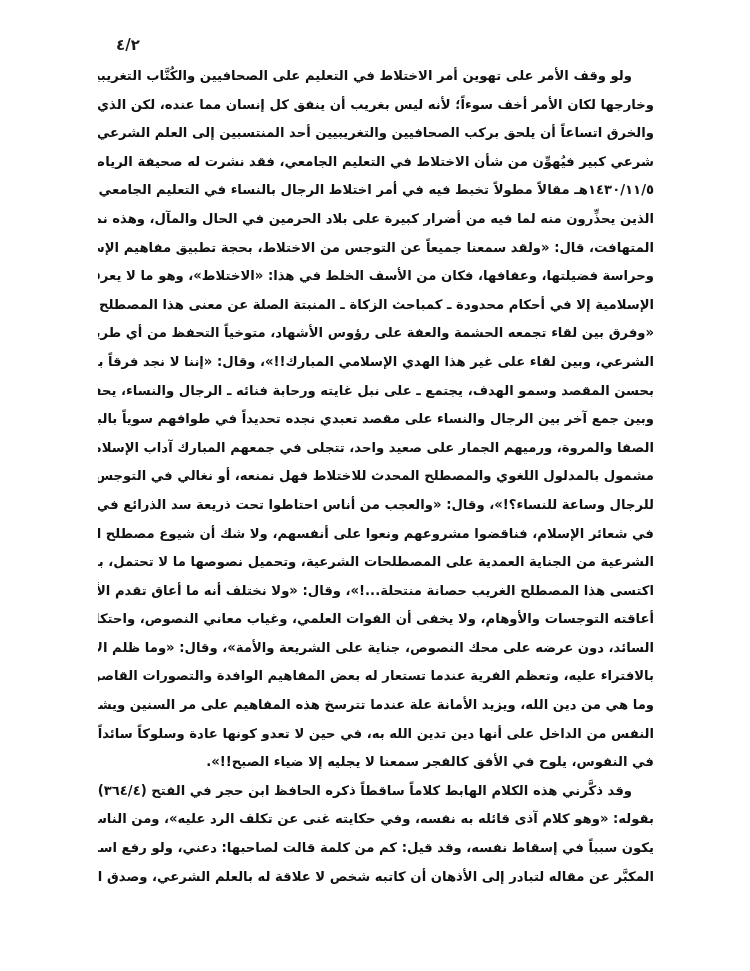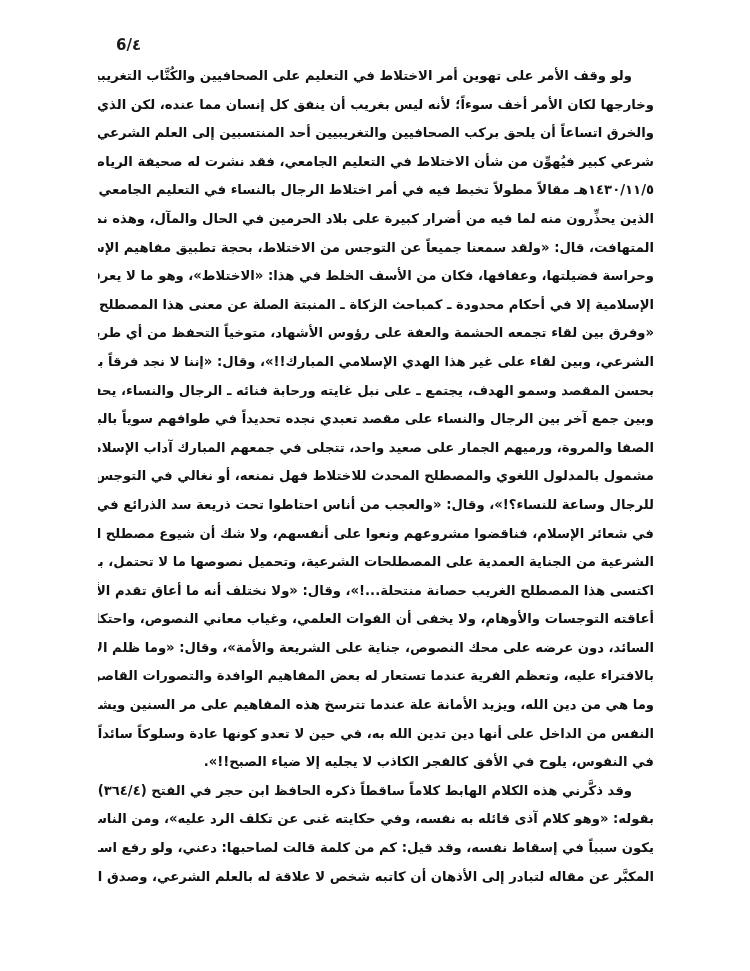--- a/index.html
+++ b/index.html
@@ -46,21 +46,21 @@
     .line.indent {
       padding-right: 22px;
     }
     .line.last {
       text-align-last: right;
     }
   </style>
 </head>
 <body>
 
-<div class="page-number">٤/6</div>
+<div class="page-number">٤/٢</div>
 
 <div class="body-text">
   <div>
     <span class="line indent">ولو وقف الأمر على تهوين أمر الاختلاط في التعليم على الصحافيين والكُتَّاب التغريبيين من داخل البلاد</span>
     <span class="line">وخارجها لكان الأمر أخف سوءاً؛ لأنه ليس بغريب أن ينفق كل إنسان مما عنده، لكن الذي زاد الأمر سوءاً</span>
     <span class="line">والخرق اتساعاً أن يلحق بركب الصحافيين والتغريبيين أحد المنتسبين إلى العلم الشرعي ومَن هو على رأس موقع</span>
     <span class="line">شرعي كبير فيُهوِّن من شأن الاختلاط في التعليم الجامعي، فقد نشرت له صحيفة الرياض بتاريخ</span>
     <span class="line">١٤٣٠/١١/٥هـ مقالاً مطولاً تخبط فيه في أمر اختلاط الرجال بالنساء في التعليم الجامعي، وأنحى باللوم على</span>
     <span class="line">الذين يحذِّرون منه لما فيه من أضرار كبيرة على بلاد الحرمين في الحال والمآل، وهذه نماذج من كلامه</span>
     <span class="line">المتهافت، قال: «ولقد سمعنا جميعاً عن التوجس من الاختلاط، بحجة تطبيق مفاهيم الإسلام في صيانة المرأة،</span>
@@ -74,21 +74,21 @@
     <span class="line">مشمول بالمدلول اللغوي والمصطلح المحدث للاختلاط فهل نمنعه، أو نغالي في التوجس ونقول: ينظم ذلك، فساعة</span>
     <span class="line">للرجال وساعة للنساء؟!»، وقال: «والعجب من أناس احتاطوا تحت ذريعة سد الذرائع في أمور لم يجر الاحتياط لها</span>
     <span class="line">في شعائر الإسلام، فناقضوا مشروعهم ونعوا على أنفسهم، ولا شك أن شيوع مصطلح الاختلاط بدل الخلوة غير</span>
     <span class="line">الشرعية من الجناية العمدية على المصطلحات الشرعية، وتحميل نصوصها ما لا تحتمل، بل زاد الأمر حيث</span>
     <span class="line">اكتسى هذا المصطلح الغريب حصانة منتحلة...!»، وقال: «ولا نختلف أنه ما أعاق تقدم الأمة من شيء مثلما</span>
     <span class="line">أعاقته التوجسات والأوهام، ولا يخفى أن الفوات العلمي، وغياب معاني النصوص، واحتكار الصواب، وتلقف</span>
     <span class="line">السائد، دون عرضه على محك النصوص، جناية على الشريعة والأمة»، وقال: «وما ظلم الإسلام مثلما ظلم</span>
     <span class="line">بالافتراء عليه، وتعظم الفرية عندما تستعار له بعض المفاهيم الوافدة والتصورات القاصرة، على أنها من دين الله</span>
     <span class="line">وما هي من دين الله، ويزيد الأمانة علة عندما تترسخ هذه المفاهيم على مر السنين ويشتد عودها، وتعالجها</span>
     <span class="line">النفس من الداخل على أنها دين تدين الله به، في حين لا تعدو كونها عادة وسلوكاً سائداً أكسبه الوقت القرار</span>
-    <span class="line last">في النفوس، يلوح في الأفق كالفجر الكاذب لا يجليه إلا ضياء الصبح!!».</span>
+    <span class="line last">في النفوس، يلوح في الأفق كالفجر سمعنا لا يجليه إلا ضياء الصبح!!».</span>
   </div>
   <div>
     <span class="line indent">وقد ذكَّرني هذه الكلام الهابط كلاماً ساقطاً ذكره الحافظ ابن حجر في الفتح (٣٦٤/٤) وعقَّب عليه</span>
     <span class="line">بقوله: «وهو كلام آذى قائله به نفسه، وفي حكايته غنى عن تكلف الرد عليه»، ومن الناس من يُبتلى بكلام</span>
     <span class="line">يكون سبباً في إسقاط نفسه، وقد قيل: كم من كلمة قالت لصاحبها: دعني، ولو رفع اسم هذا المسئول</span>
     <span class="line">المكبَّر عن مقاله لتبادر إلى الأذهان أن كاتبه شخص لا علاقة له بالعلم الشرعي، وصدق الأديب الذي قال:</span>
   </div>
 </div>
 
 </body></html>

